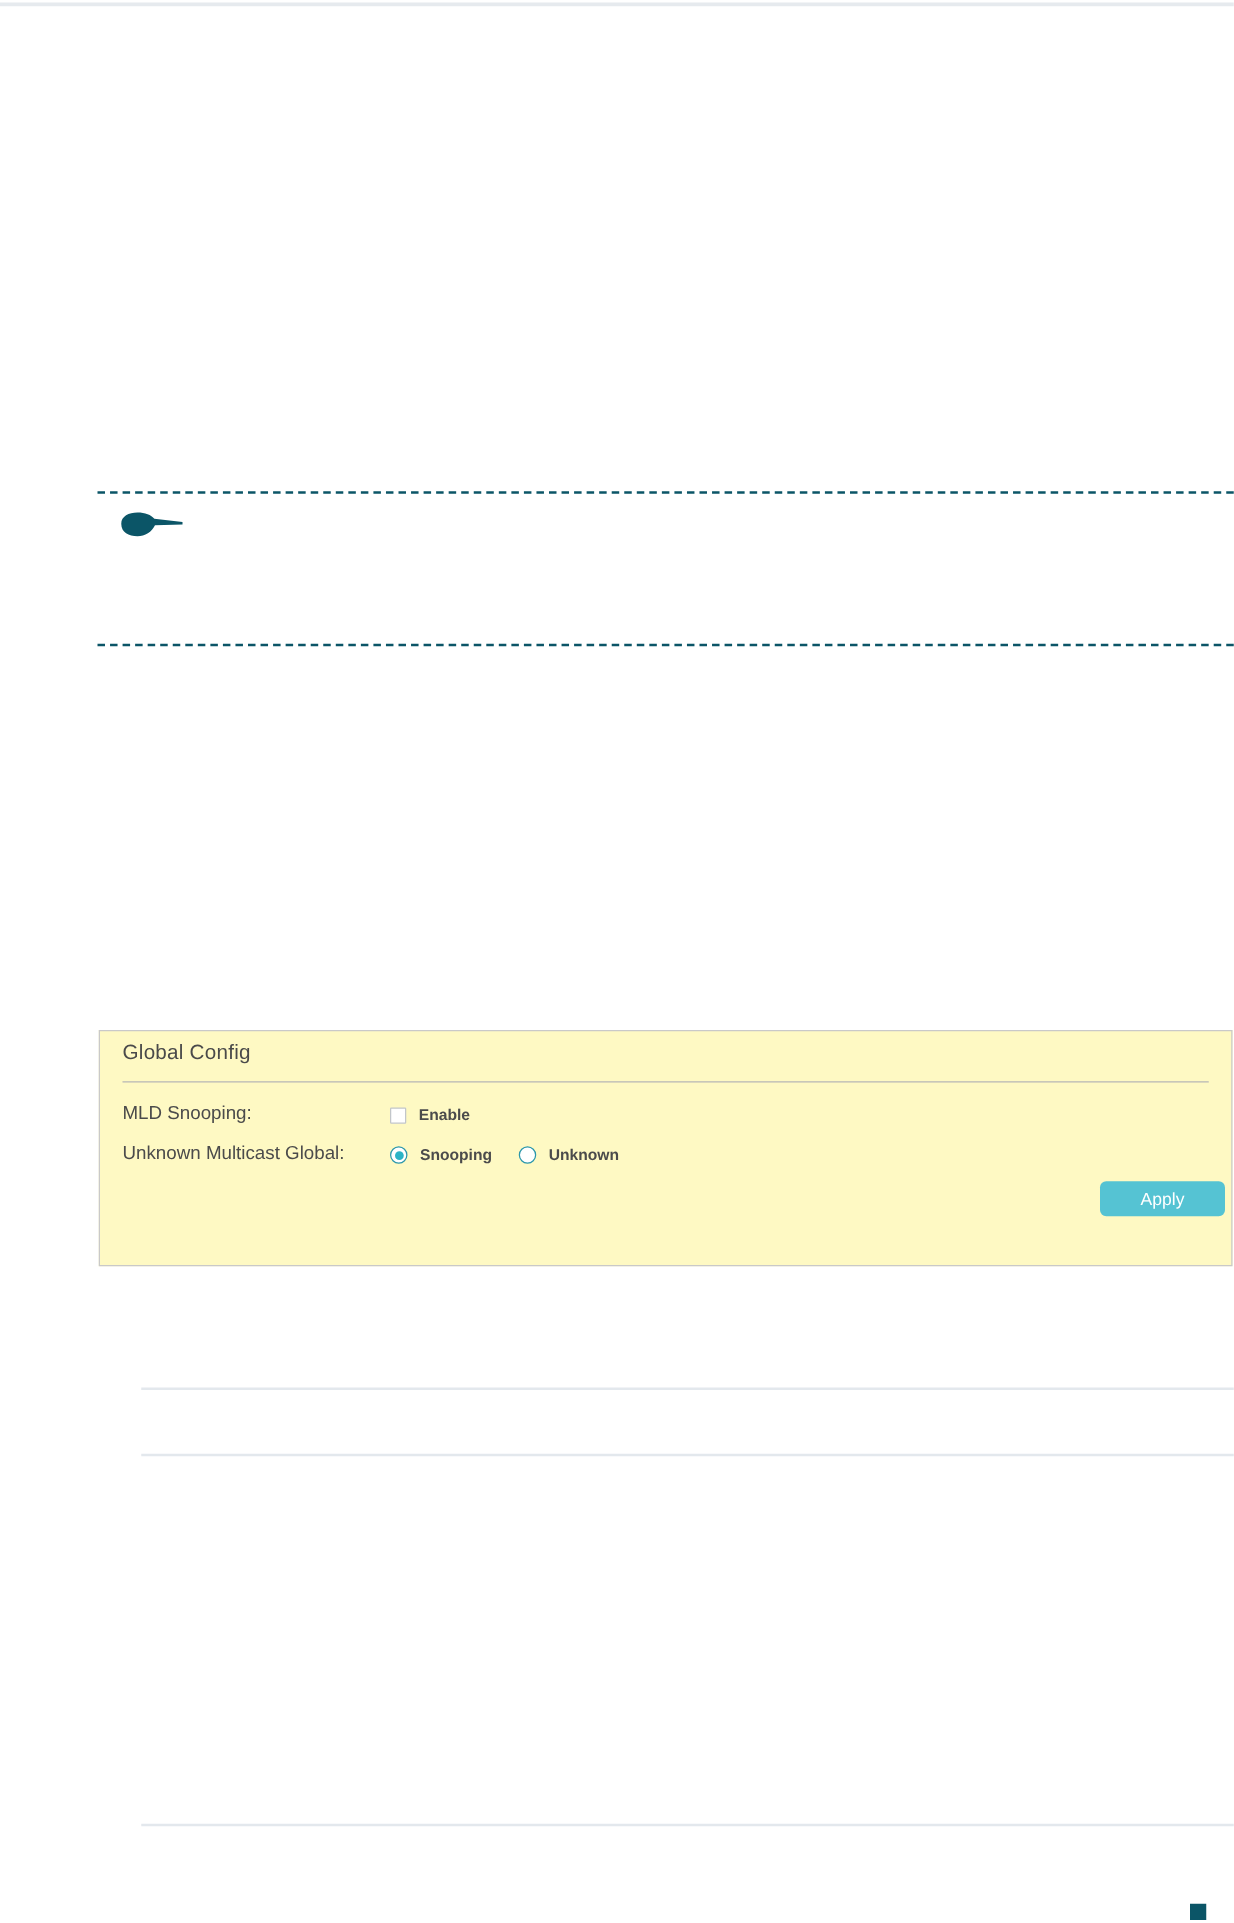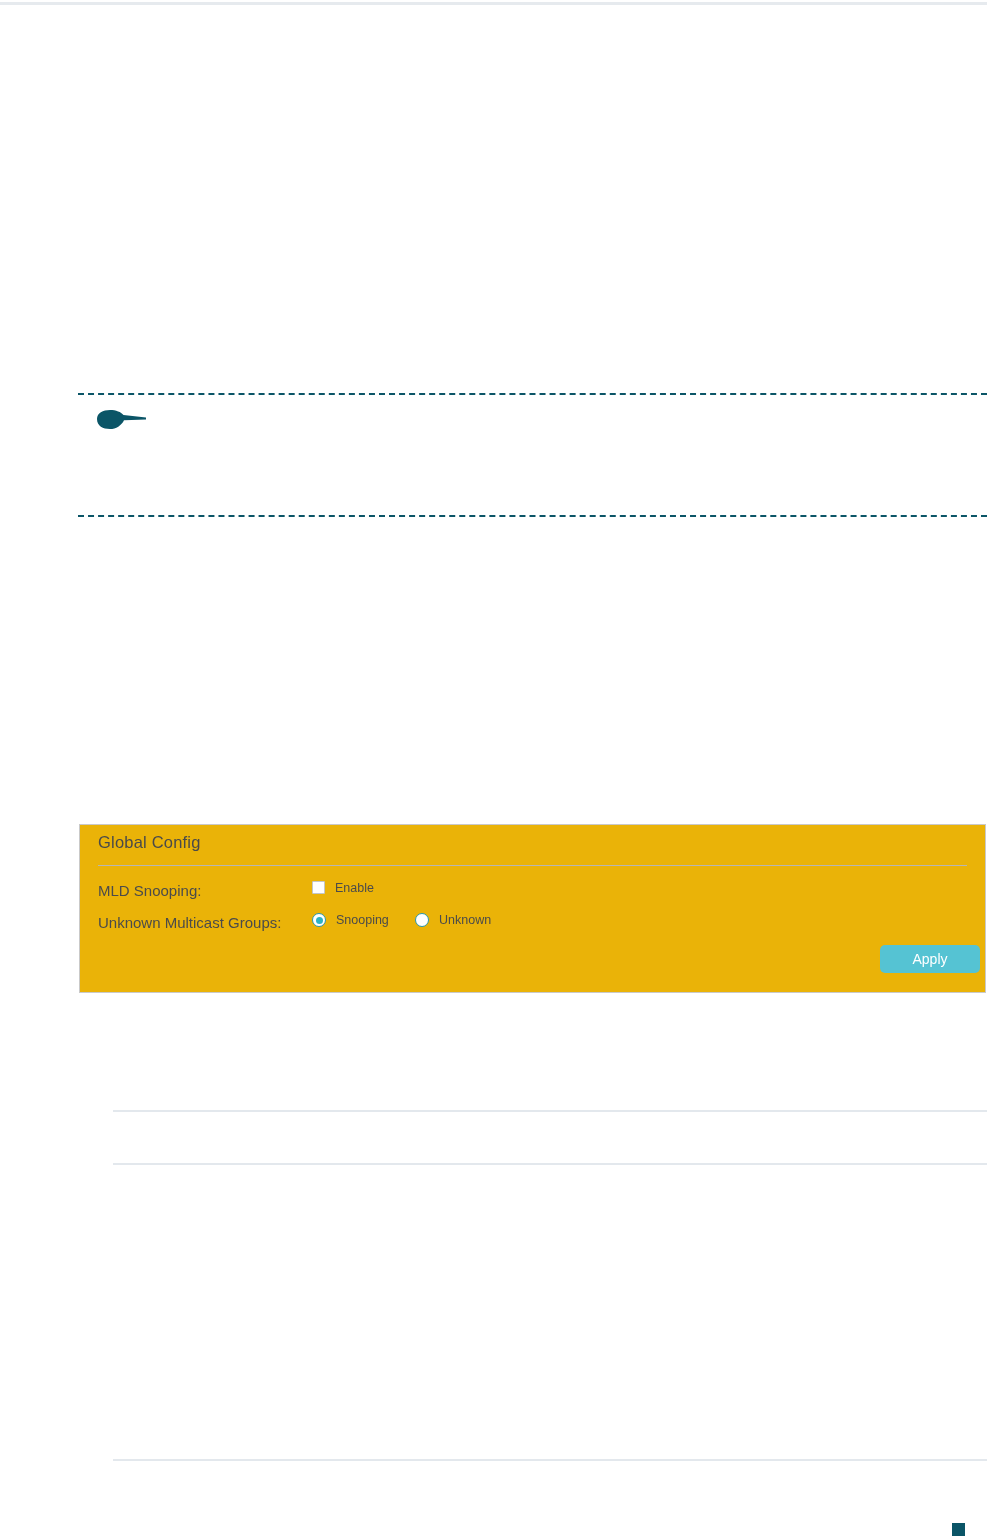--- a/index.html
+++ b/index.html
@@ -59,24 +59,24 @@
     color: #3b3b3b;
     white-space: pre-wrap;
   }
 
   
   .panel {
     position: absolute;
     left: 79px;
     top: 824px;
     width: 907px;
-    height: 169px;
+    height: 189px;
     box-sizing: border-box;
     border: 1px solid #c9c9c9;
-    background: #eab308;
+    background: #fef9c3;
   }
   .panel-title {
     position: absolute;
     left: 18px;
     top: 8px;
     font-size: 16.5px;
     color: #4a4a4a;
     letter-spacing: 0.2px;
   }
   .panel-divider {
@@ -103,22 +103,23 @@
     top: 1px;
     font-size: 15px;
     color: #4b4b4b;
     white-space: nowrap;
   }
 
   .control-group {
     position: absolute;
     top: 0;
     display: flex;
-    align-items: flex-start;
+    align-items: center;
     height: 22px;
+    font-weight: bold;
   }
   .cg-enable  { left: 232px; }
   .cg-forward { left: 232px; }
   .cg-discard { left: 335px; }
 
   .checkbox-box {
     width: 13px;
     height: 13px;
     box-sizing: border-box;
     border: 1px solid #c2c6ca;
@@ -199,21 +200,21 @@
 
   <div class="form-row row-snooping">
     <span class="field-label">MLD Snooping:</span>
     <label class="control-group cg-enable">
       <span class="checkbox-box"></span>
       <span class="control-text">Enable</span>
     </label>
   </div>
 
   <div class="form-row row-unknown">
-    <span class="field-label">Unknown Multicast Groups:</span>
+    <span class="field-label">Unknown Multicast Global:</span>
 
     <label class="control-group cg-forward">
       <span class="radio-outer">
         <span class="dot"></span>
       </span>
       <span class="control-text">Snooping</span>
     </label>
 
     <label class="control-group cg-discard">
       <span class="radio-outer off">

